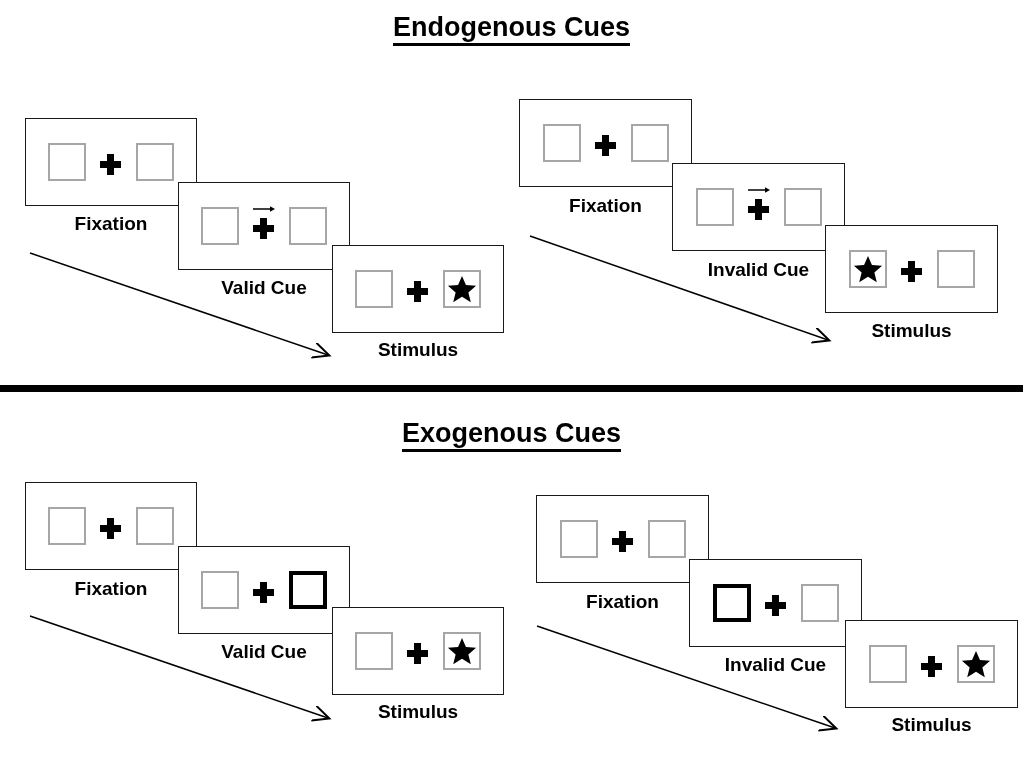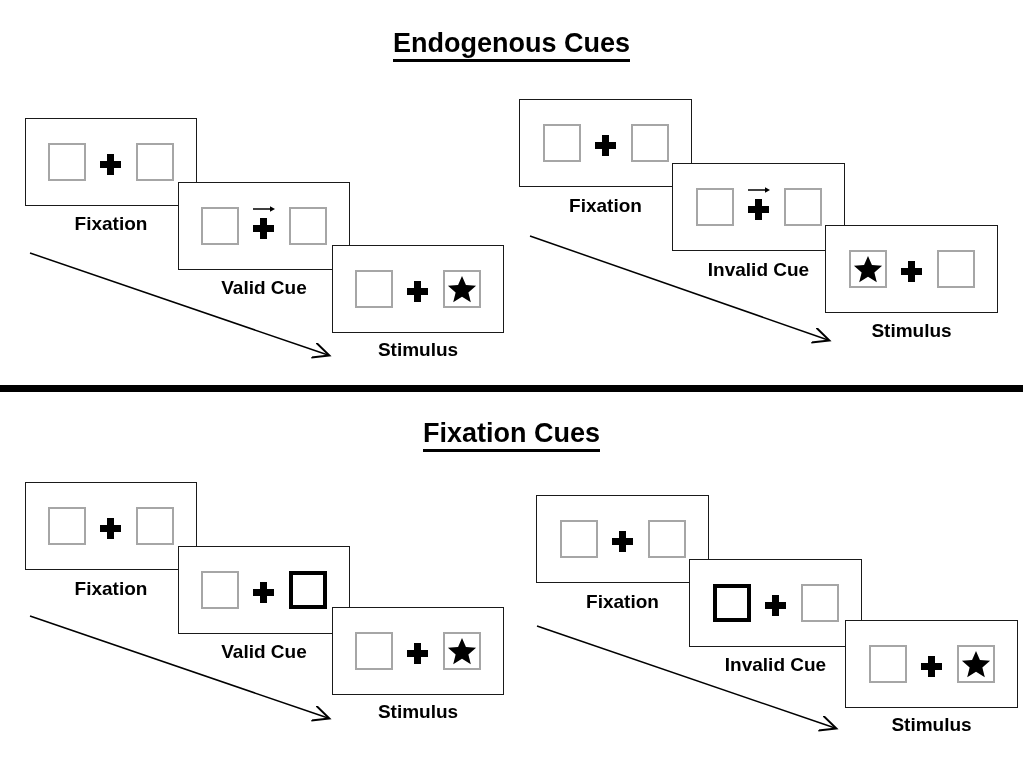--- a/index.html
+++ b/index.html
@@ -124,21 +124,21 @@
   
   .time-arrow {
     position: absolute;
     z-index: 0;
     overflow: visible;
   }
 </style>
 </head>
 <body>
 
-<div class="section-title" style="top:28px;">
+<div class="section-title" style="top:12px;">
   <span>Endogenous Cues</span>
 </div>
 
 <svg class="time-arrow" style="left:28px; top:245px;" width="330" height="125" viewBox="0 0 330 125">
   <defs>
     <marker id="ah1" markerWidth="13" markerHeight="13" refX="10" refY="5.2" orient="auto">
       <path d="M0,0 L11,5.2 L0,10.4" fill="none" stroke="#000" stroke-width="1.3"></path>
     </marker>
   </defs>
   <line x1="2" y1="8" x2="300" y2="110" stroke="#000000" stroke-width="1.5" marker-end="url(#ah1)"></line>
@@ -232,21 +232,21 @@
         <div class="ph"></div>
     </div>
     <div class="box"></div>
   </div>
 </div>
 <div class="screen-label" style="left:825px; top:320px; width:173px;">Stimulus</div>
 
 <div class="divider" style="top:385px;"></div>
 
 <div class="section-title" style="top:418px;">
-  <span>Fixation Cues</span>
+  <span>Exogenous Cues</span>
 </div>
 
 <svg class="time-arrow" style="left:28px; top:608px;" width="330" height="125" viewBox="0 0 330 125">
   <line x1="2" y1="8" x2="300" y2="110" stroke="#000000" stroke-width="1.5" marker-end="url(#ah1)"></line>
 </svg>
 
 <div class="screen" style="left:25px; top:482px; width:172px; height:88px; z-index:1;">
   <div class="screen-inner">
     <div class="box"></div>
     <div class="plus">

